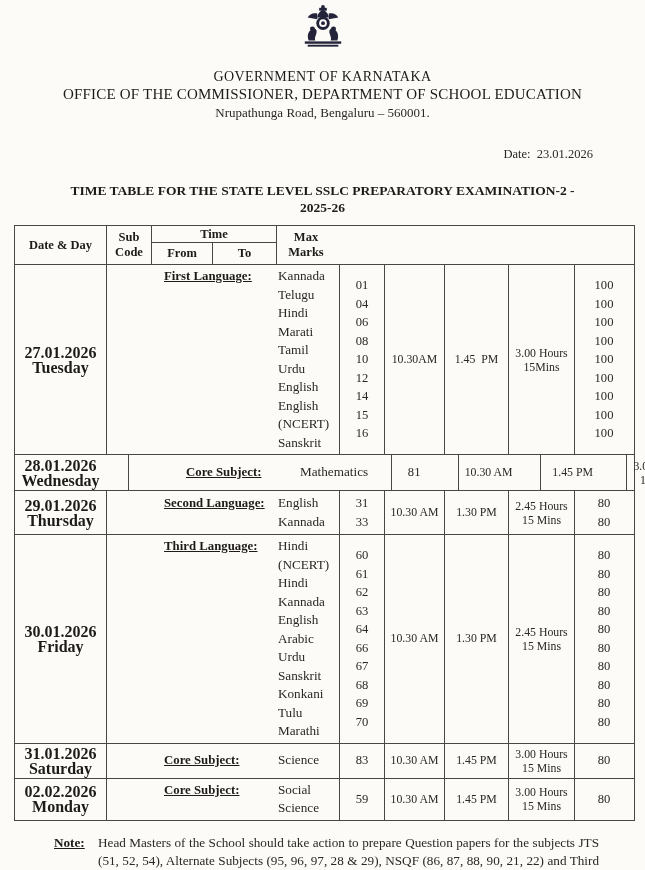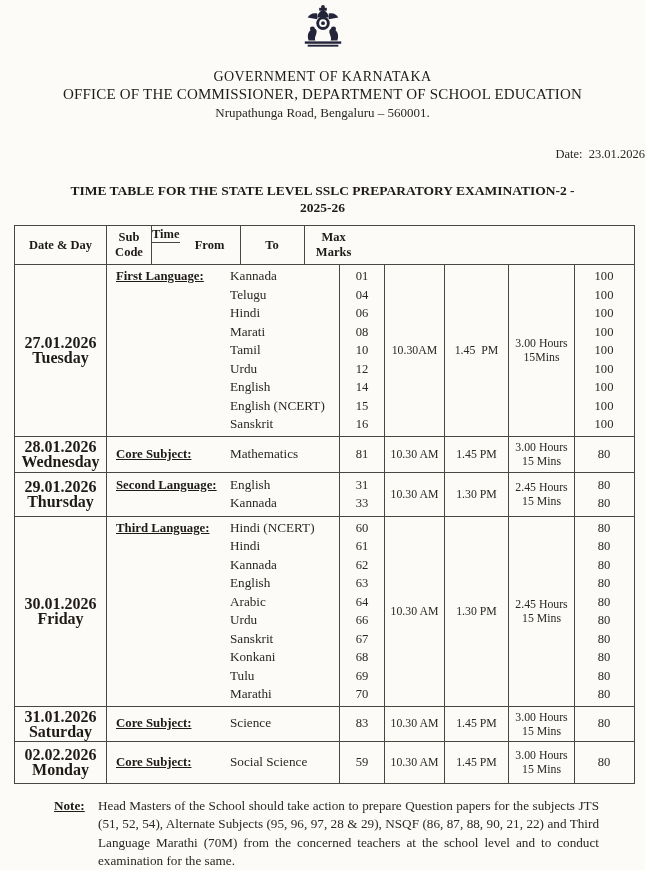--- a/index.html
+++ b/index.html
@@ -19,21 +19,21 @@
   }
   .center{text-align:center;}
   .pre{white-space:pre-line;}
   .prex{white-space:pre;}
 
   
   .emblem-wrap{padding-top:4px;text-align:center;}
   .gov-line{font-size:14px;font-weight:normal;letter-spacing:.4px;color:var(--ink-bold);margin-top:15px;}
   .office-line{font-size:15px;font-weight:normal;color:var(--ink-bold);margin-top:1px;letter-spacing:.2px;}
   .address-line{font-size:13px;margin-top:2px;}
-  .date-line{font-size:12.5px;text-align:right;margin-top:26px;}
+  .date-line{font-size:12.5px;text-align:right;padding-right:52px;margin-top:26px;}
 
   
   .doc-title{margin-top:20px;font-size:13.5px;font-weight:bold;color:var(--ink-bold);line-height:17px;}
 
   
   .ttable{
     margin:9px 0 0 14px;width:621px;
     border:1.5px solid var(--line);
     font-size:12.5px;
   }
@@ -41,30 +41,30 @@
   .trow{display:flex;border-top:1.4px solid var(--line);}
   .cell{display:flex;align-items:center;justify-content:center;text-align:center;padding:2px 1px;}
   .cell + .cell, .cell + .tgroup, .tgroup + .cell{border-left:1.4px solid var(--line);}
   .c-date{flex:0 0 91px;}
   .c-subj{flex:0 0 233px;justify-content:flex-start;text-align:left;}
   .c-code{flex:0 0 45px;}
   .c-from{flex:0 0 60px;}
   .c-to{flex:0 0 64px;}
   .c-dur{flex:0 0 66px;font-size:11.8px;line-height:14px;}
   .c-marks{flex:0 0 59px;}
-  .tgroup{flex:0 0 124px;display:flex;flex-direction:row;}
+  .tgroup{flex:0 0 124px;display:flex;flex-direction:column;}
   .tg-top{height:17px;display:flex;align-items:center;justify-content:center;border-bottom:1.4px solid var(--line);}
   .tg-bottom{flex:1;display:flex;}
   .tg-bottom .c-from{display:flex;align-items:center;justify-content:center;}
   .tg-bottom .c-to{display:flex;align-items:center;justify-content:center;border-left:1.4px solid var(--line);}
   .hdr-2line{line-height:15px;}
 
   .date-cell{font-weight:bold;font-size:16px;line-height:15px;color:var(--ink-bold);}
   .subj-inner{display:flex;width:100%;align-items:flex-start;}
-  .subj-label{flex:0 0 122px;padding-left:8px;font-weight:bold;text-decoration:underline;font-size:12.8px;line-height:18.5px;color:var(--ink-bold);}
+  .subj-label{flex:0 0 122px;padding-left:8px;font-weight:bold;text-decoration:underline;font-size:12.8px;line-height:18.5px;color:var(--ink-bold);margin-left:48px;}
   .subj-names{flex:1;font-size:13.2px;line-height:18.5px;}
   .stack{line-height:18.5px;font-size:12.6px;}
   .time-val{font-size:11.8px;}
   .holiday-row{display:flex;align-items:center;justify-content:center;border-top:1.4px solid var(--line);
     min-height:22px;font-weight:bold;font-size:13px;color:var(--ink-bold);}
 
   
   .note{display:flex;margin:13px 46px 0 54px;font-size:13.2px;line-height:18.5px;}
   .note-label{flex:0 0 40px;font-weight:bold;text-decoration:underline;color:var(--ink-bold);}
   .note-text{flex:1;text-align:justify;padding-left:4px;}
@@ -156,21 +156,21 @@
 100
 100
 100
 100
 100
 100
 100
 100</div>
     </div>
 
-    <div class="trow" style="min-height:36px;">
+    <div class="trow" style="min-height:36px;gap:22px;">
       <div class="cell c-date date-cell pre">28.01.2026
 Wednesday</div>
       <div class="cell c-subj">
         <div class="subj-inner">
           <div class="subj-label">Core Subject:</div>
           <div class="subj-names pre">Mathematics</div>
         </div>
       </div>
       <div class="cell c-code stack pre">81</div>
       <div class="cell c-from time-val prex">10.30 AM</div>

